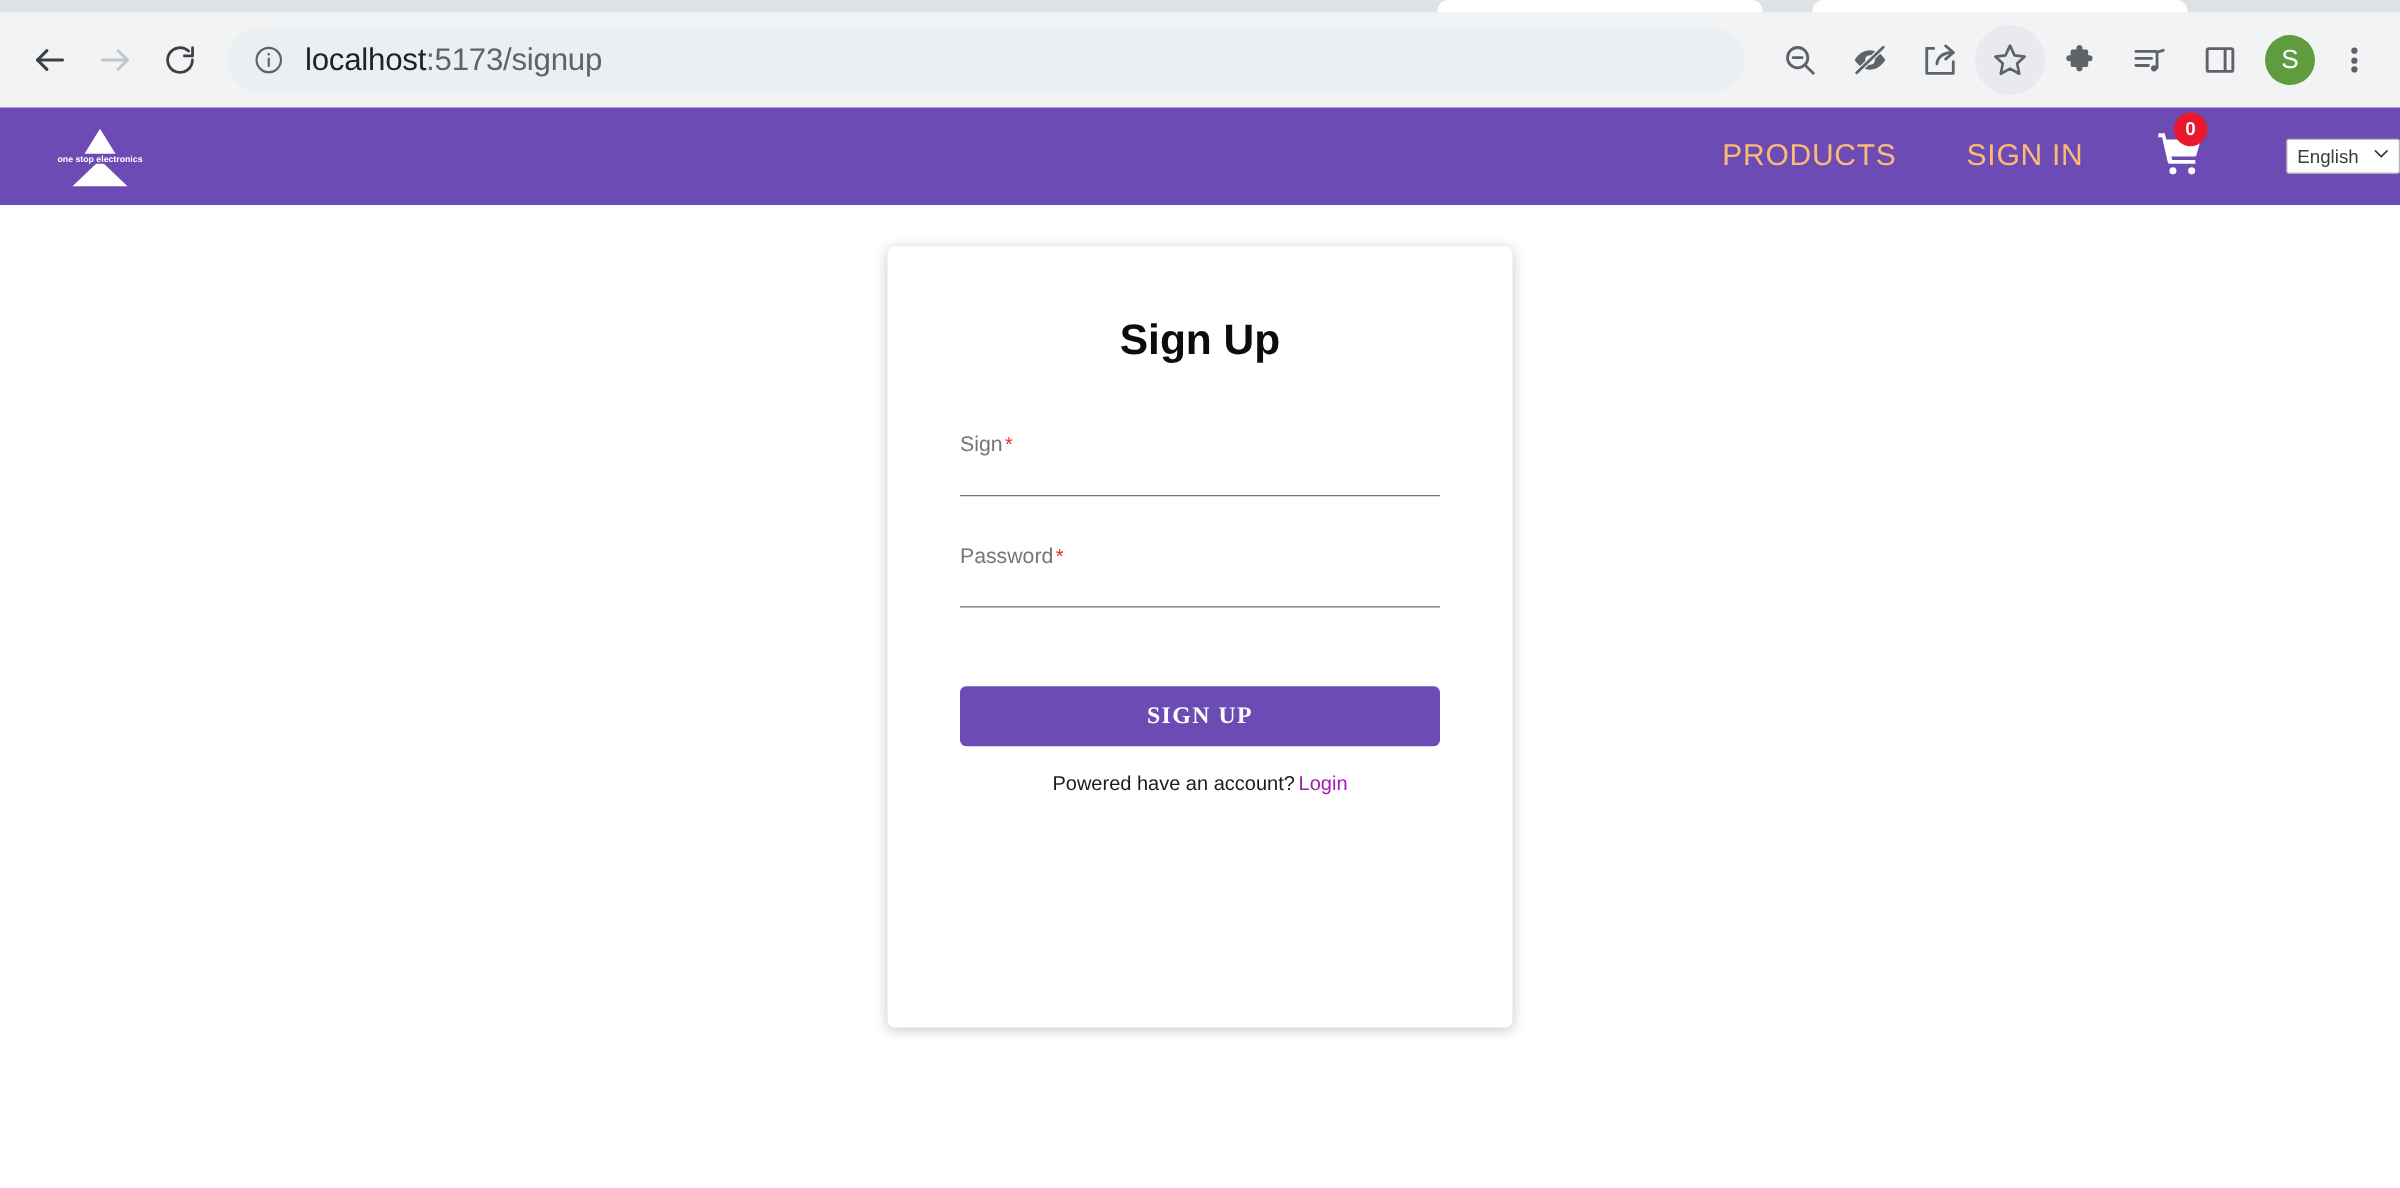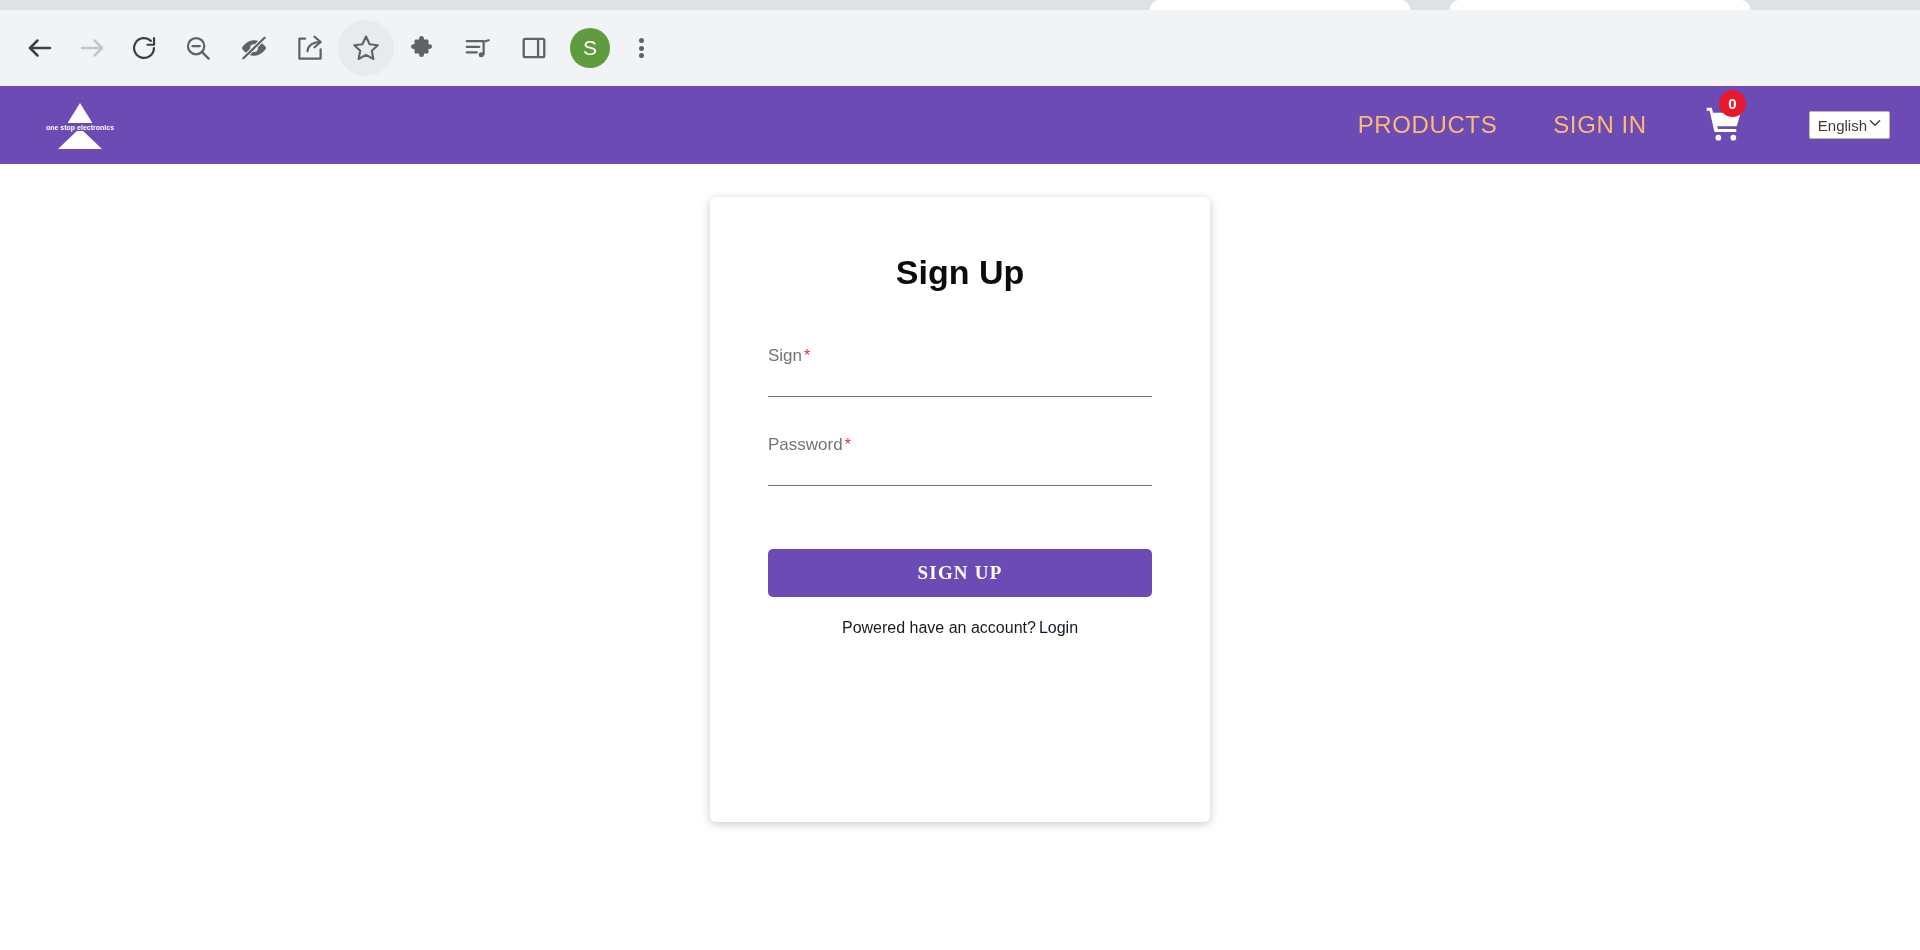--- a/index.html
+++ b/index.html
@@ -131,21 +131,21 @@
     font-weight: 600;
   }
   #lang-select {
     background: #ffffff;
     border: 1px solid #b9b9b9;
     border-radius: 2px;
     height: 28px;
     padding: 0 6px 0 8px;
     display: flex;
     align-items: center;
-    margin-right: 30px;
+    gap: 10px;
   }
   #lang-label { font-size: 15px; color: #3c3c3c; }
 
   
   #main {
     flex: 1;
     background: #ffffff;
     display: flex;
     justify-content: center;
     padding-top: 33px;
@@ -199,21 +199,21 @@
     letter-spacing: 1.2px;
     margin-top: 25px;
     cursor: pointer;
   }
   #login-row {
     text-align: center;
     margin-top: 22px;
     font-size: 16px;
     color: #1b1b1b;
   }
-  #login-link { color: #0f172a; text-decoration: none; margin-left: 3px; }
+  #login-link { color: #a21caf; text-decoration: none; margin-left: 3px; }
 
   
   #footer {
     height: 62px;
     background: #6c4cb4;
     display: flex;
     align-items: center;
     justify-content: center;
     flex: none;
   }
@@ -249,20 +249,30 @@
       </svg>
     </div>
 
     <div class="nav-btn">
       <svg width="28" height="28" viewBox="0 0 24 24" fill="none" stroke="#3c4043" stroke-width="1.9" stroke-linecap="round">
         <path d="M20.5 12a8.5 8.5 0 1 1-2.6-6.1"></path>
         <polyline points="20.6,3.6 20.6,9.2 15,9.2" stroke-linejoin="round"></polyline>
       </svg>
     </div>
 
+    <div id="omnibox">
+      <span id="site-info-icon">
+        <svg width="26" height="26" viewBox="0 0 24 24" fill="none" stroke="#5f6368" stroke-width="1.6">
+          <circle cx="12" cy="12" r="9"></circle>
+          <line x1="12" y1="11" x2="12" y2="16.5" stroke-linecap="round"></line>
+          <circle cx="12" cy="7.8" r="0.9" fill="#5f6368" stroke="none"></circle>
+        </svg>
+      </span>
+      <span id="omnibox-url"><span class="host">localhost</span><span class="path">:5173/signup</span></span>
+    </div>
 
     <div class="tool-icon">
       <svg width="30" height="30" viewBox="0 0 24 24" fill="none" stroke="#5f6368" stroke-width="1.8" stroke-linecap="round">
         <circle cx="10.5" cy="10.5" r="6.5"></circle>
           <line x1="15.3" y1="15.3" x2="20.5" y2="20.5"></line>
           <line x1="7.6" y1="10.5" x2="13.4" y2="10.5"></line>
       </svg>
     </div>
 
     <div class="tool-icon">

